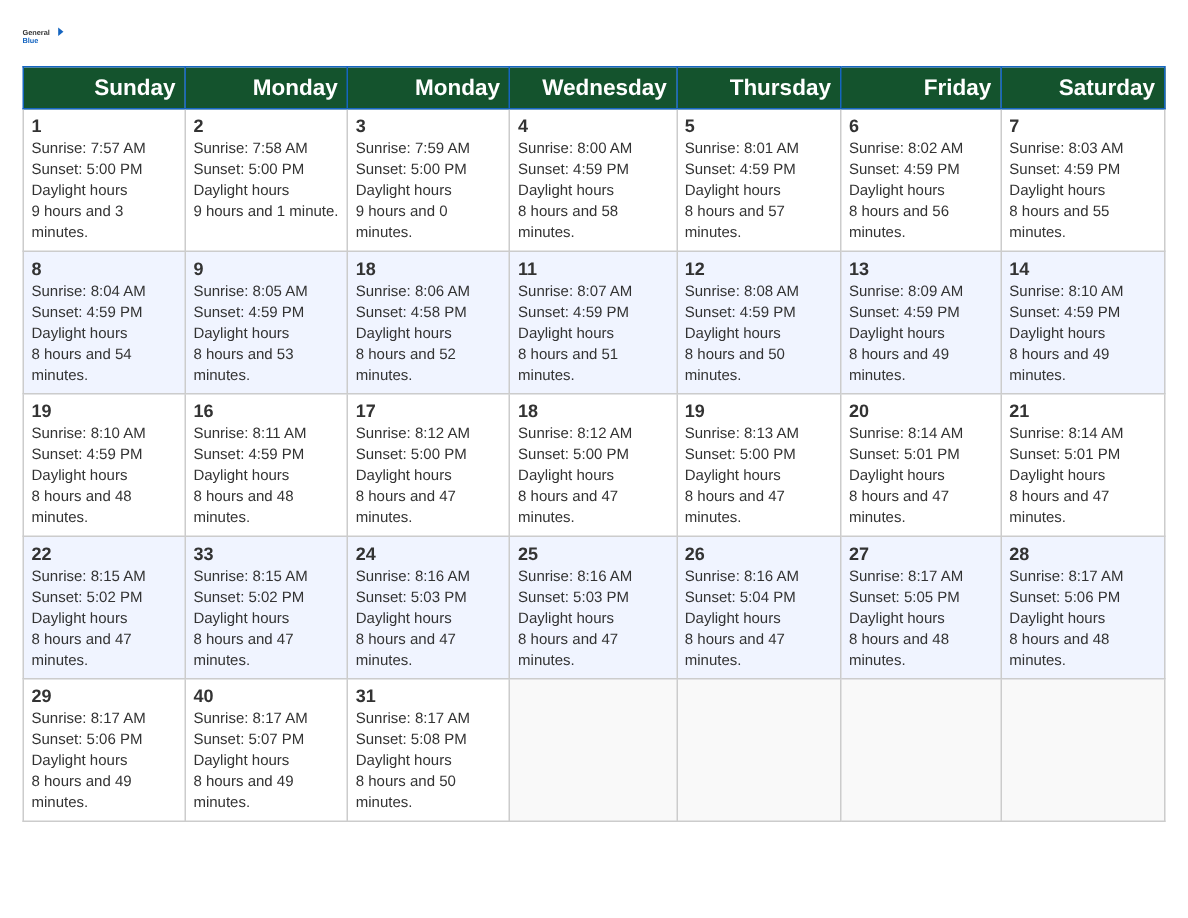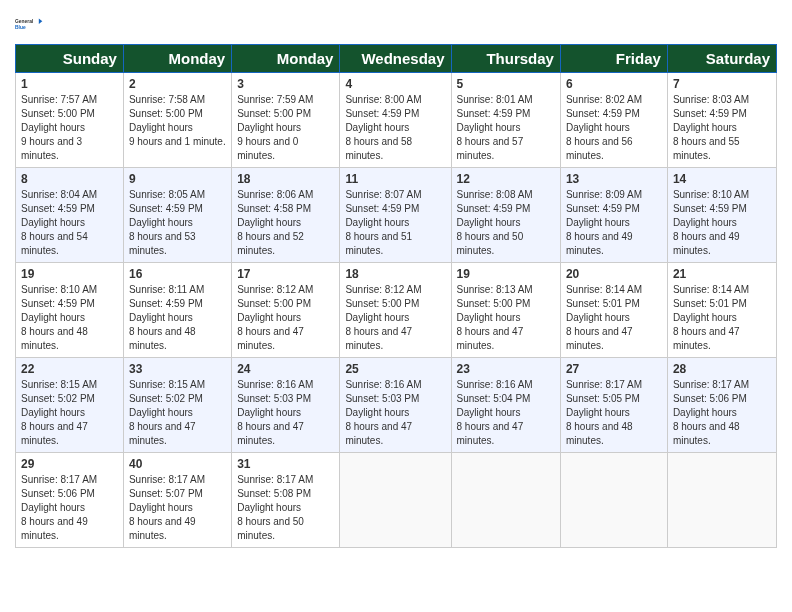--- a/index.html
+++ b/index.html
@@ -220,21 +220,21 @@
           </td>
           <td>
             <span class="day-num">24</span>
             <div class="day-info">Sunrise: 8:16 AM<br>Sunset: 5:03 PM<br>Daylight hours<br>8 hours and 47 minutes.</div>
           </td>
           <td>
             <span class="day-num">25</span>
             <div class="day-info">Sunrise: 8:16 AM<br>Sunset: 5:03 PM<br>Daylight hours<br>8 hours and 47 minutes.</div>
           </td>
           <td>
-            <span class="day-num">23</span>
+            <span class="day-num">26</span>
             <div class="day-info">Sunrise: 8:16 AM<br>Sunset: 5:04 PM<br>Daylight hours<br>8 hours and 47 minutes.</div>
           </td>
           <td>
             <span class="day-num">27</span>
             <div class="day-info">Sunrise: 8:17 AM<br>Sunset: 5:05 PM<br>Daylight hours<br>8 hours and 48 minutes.</div>
           </td>
           <td>
             <span class="day-num">28</span>
             <div class="day-info">Sunrise: 8:17 AM<br>Sunset: 5:06 PM<br>Daylight hours<br>8 hours and 48 minutes.</div>
           </td>

